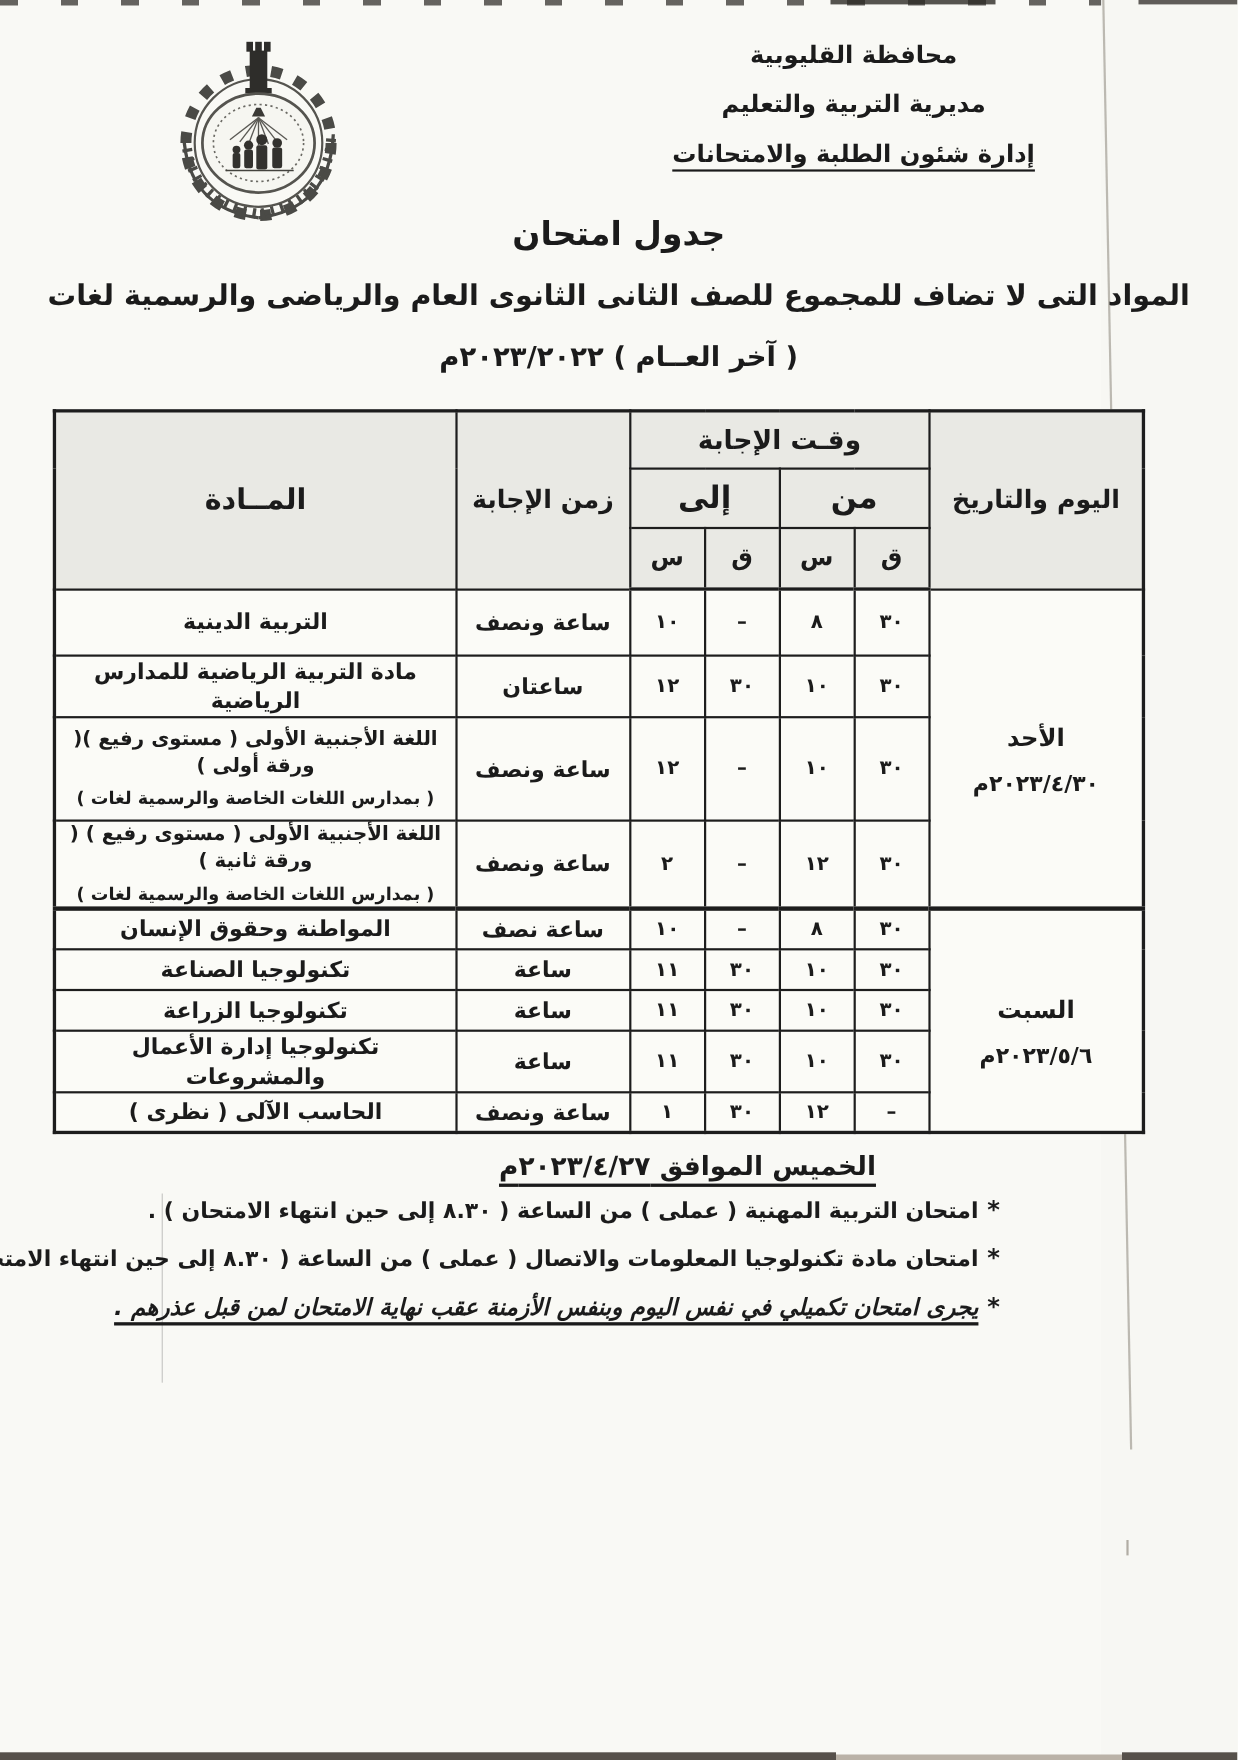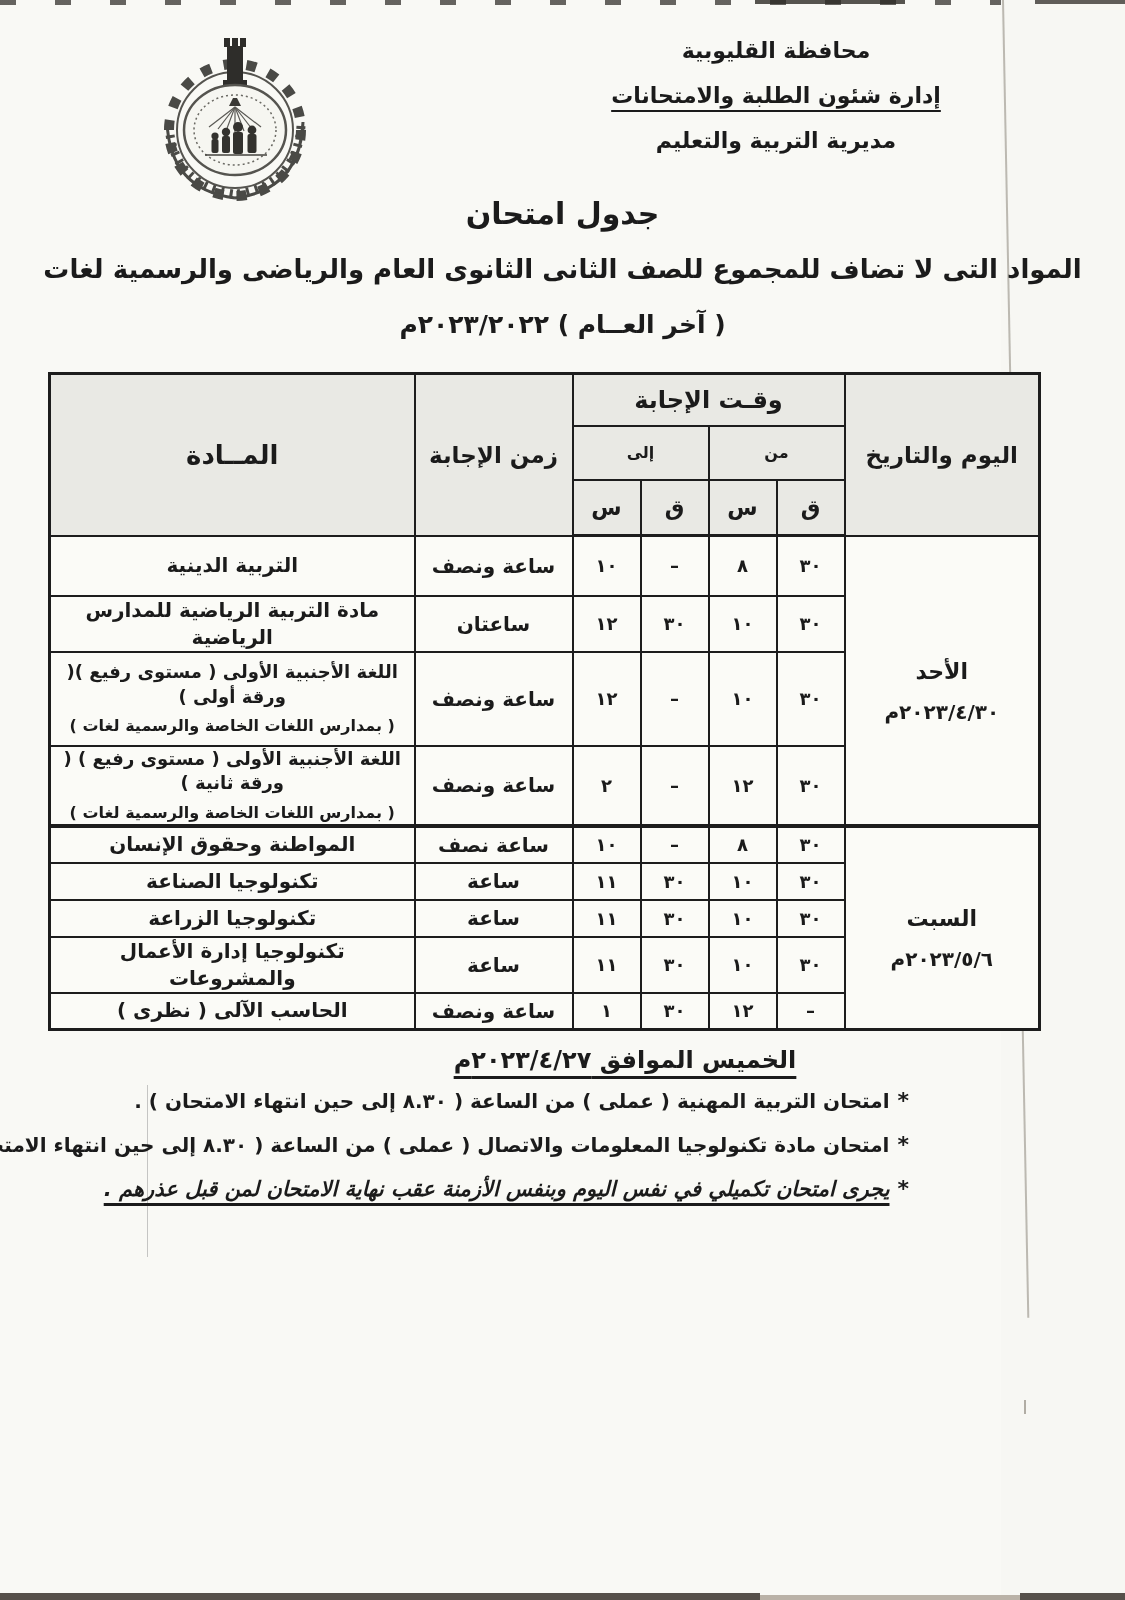--- a/index.html
+++ b/index.html
@@ -32,21 +32,21 @@
   .t2{top:254px;font-size:26px;font-weight:bold;}
   .t3{top:310px;font-size:25px;font-weight:bold;}
 
   
   .exam-table{position:absolute;top:372px;left:48px;width:990px;border-collapse:collapse;
     table-layout:fixed;background:#fbfbf7;border:3px solid #1d1d1d;direction:rtl;}
   .exam-table th,.exam-table td{border:2px solid #1d1d1d;text-align:center;vertical-align:middle;
     padding:0 4px;font-weight:bold;}
   .exam-table thead th{background:#e9e9e4;}
   .hA{height:52px;} .hB{height:54px;} .hC{height:56px;}
-  .h-main{font-size:24px;} .h-sub{font-size:16px;} .h-unit{font-size:22px;}
+  .h-main{font-size:24px;} .h-sub{font-size:28px;} .h-unit{font-size:22px;}
   .h-subject{font-size:26px;} .h-duration{font-size:23px;} .h-day{font-size:23px;}
   thead tr.hC th{border-bottom-width:3px;}
   tr.block-start td{border-top-width:4px;text-align:center;}
 
   .r1{height:60px;} .r2{height:56px;} .r3{height:94px;} .r4{height:80px;} .rs{height:37px;}
   .num-cell{font-size:18px;}
   .dur-cell{font-size:20px;}
   .subj-cell{font-size:20px;line-height:1.35;}
   .subj-small .subj-line1{font-size:18px;}
   .subj-line2{font-size:16px;margin-top:6px;}
@@ -73,22 +73,22 @@
   <div class="top-dash-long2"></div>
   <div class="scan-line"></div>
   <div class="scan-dot"></div>
   <div class="fold-line"></div>
   <div class="bottom-band-left"></div>
   <div class="bottom-band-mid"></div>
   <div class="bottom-band-right"></div>
 
   <div class="org-block">
     <div class="org-line">محافظة القليوبية</div>
+    <div class="org-line">مديرية التربية والتعليم</div>
     <div class="org-line underlined">إدارة شئون الطلبة والامتحانات</div>
-    <div class="org-line">مديرية التربية والتعليم</div>
   </div>
 
   <svg class="logo" viewBox="0 0 220 180">
 
     <circle cx="110" cy="100" r="66" fill="none" stroke="#4a4a46" stroke-width="10" stroke-dasharray="10 13"></circle>
     <circle cx="110" cy="100" r="58" fill="none" stroke="#55544f" stroke-width="2"></circle>
 
     <g fill="#2e2d2a">
       <rect x="102" y="16" width="16" height="36"></rect>
       <rect x="99" y="8" width="6" height="9"></rect>

